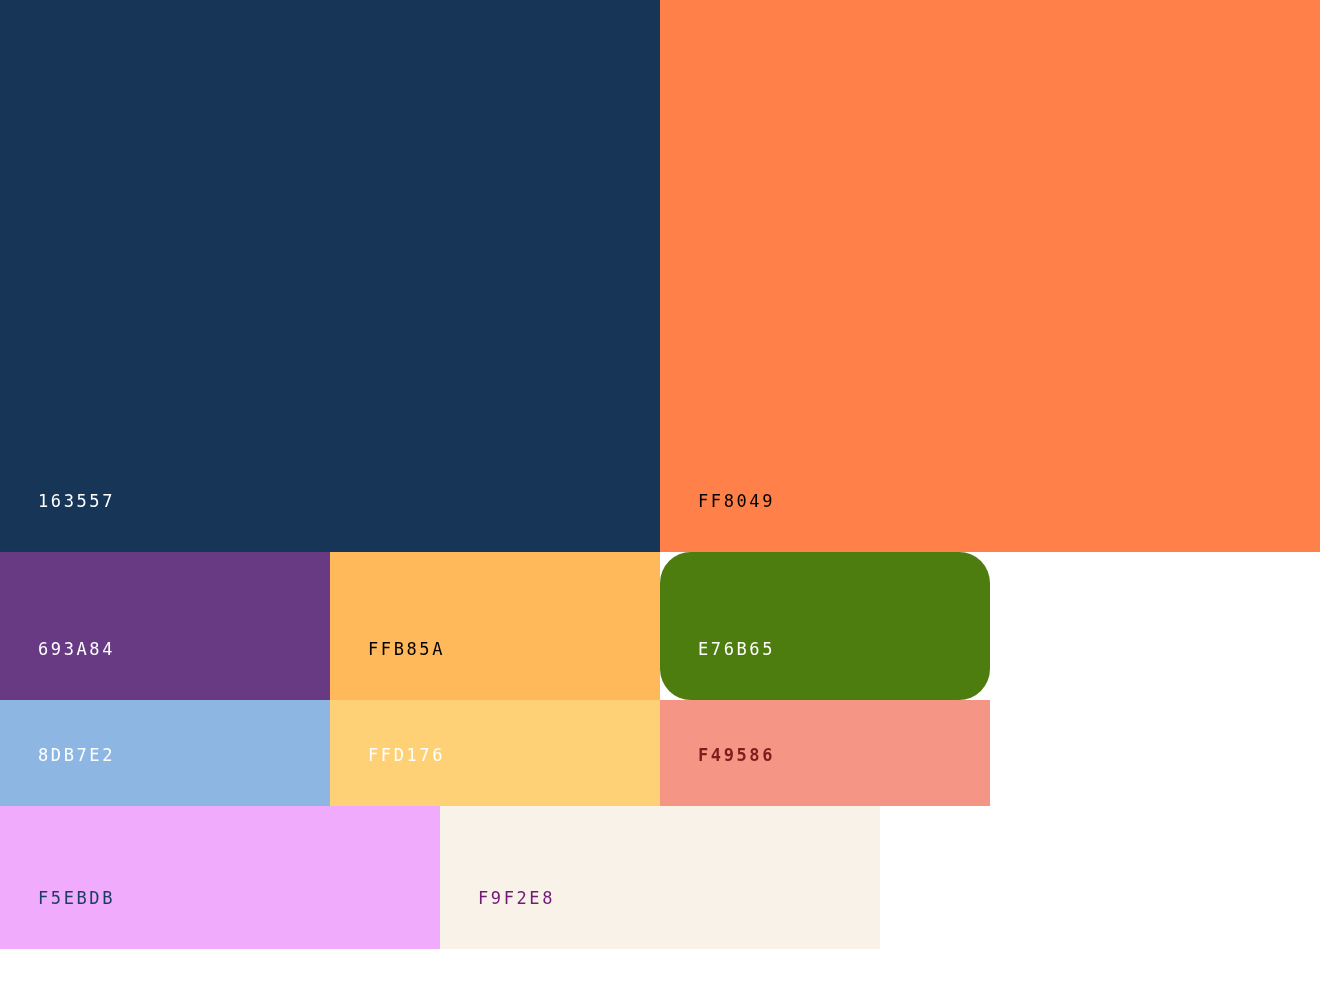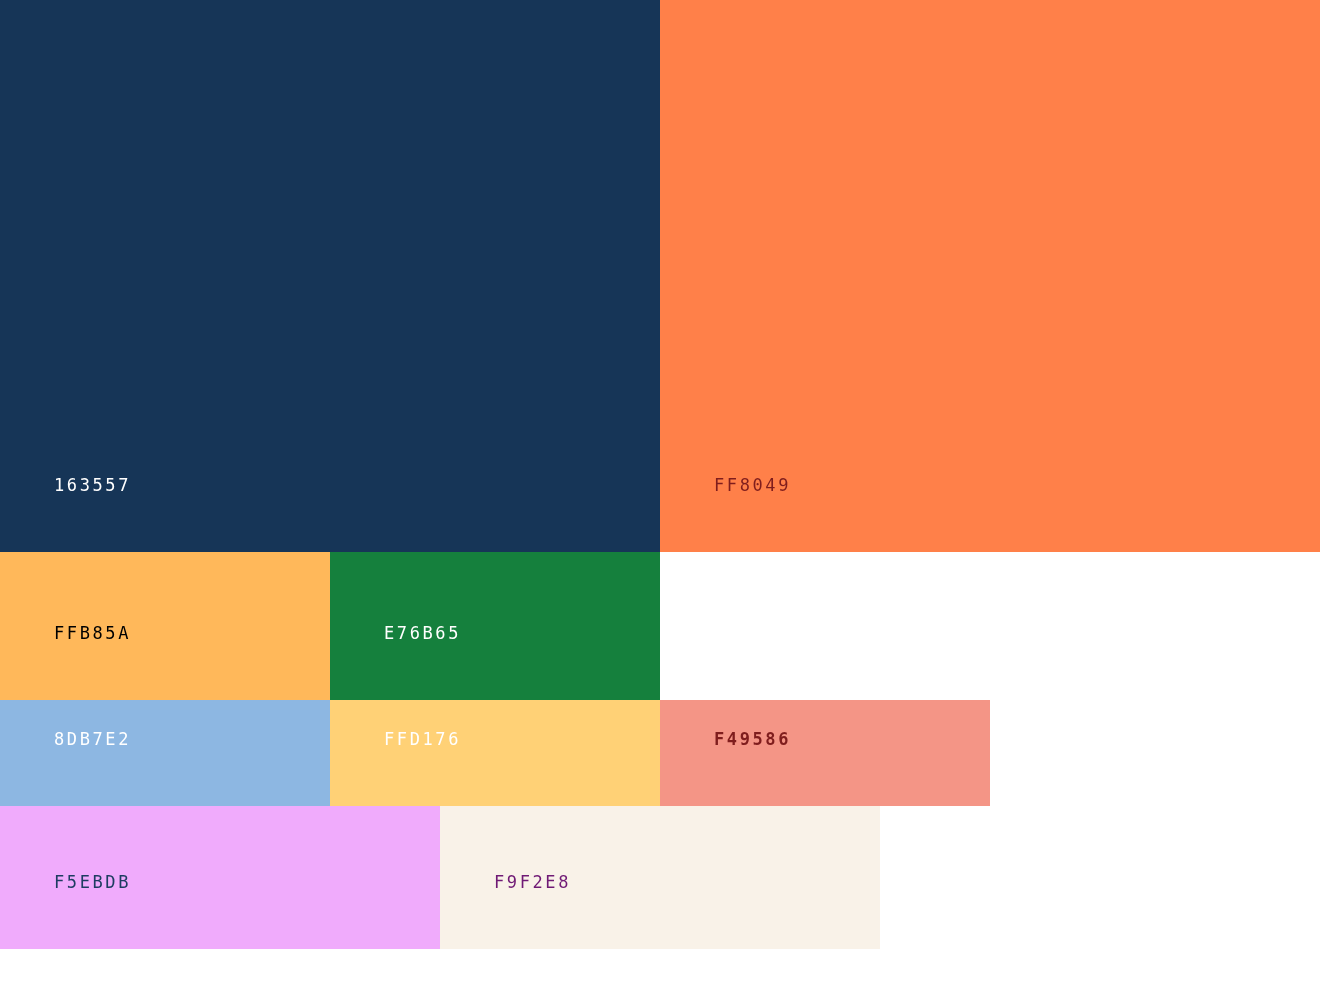--- a/index.html
+++ b/index.html
@@ -44,21 +44,21 @@
 
   
   .w-half   { width: 50%; }
   .w-quarter{ width: 25%; }
   .w-third  { width: 33.3333%; }
 
   .swatch-label {
     position: absolute;
     left: 38px;
     bottom: 41px;
-    margin: 16px;
+    margin: 0;
     font-family: "DejaVu Sans Mono", "Liberation Mono", monospace;
     font-size: 17px;
     line-height: 20px;
     letter-spacing: 2.6px;
     white-space: nowrap;
     user-select: none;
   }
 
   .label-on-dark  { color: #ffffff; }
   .label-on-light { color: #1d3c61; }
@@ -66,29 +66,32 @@
 </head>
 <body>
 
 <main id="palette">
 
   <section class="palette-row row-primary">
     <div class="swatch w-half" style="background-color: rgb(22, 53, 87);">
       <span class="swatch-label label-on-dark" style="color: rgb(255, 255, 255);">163557</span>
     </div>
     <div class="swatch w-half" style="background-color: rgb(255, 128, 73);">
-      <span class="swatch-label label-on-dark" style="color: #7f1d1d;">FF8049</span>
+      <span class="swatch-label label-on-dark" style="color: #000000;">FF8049</span>
     </div>
   </section>
 
   <section class="palette-row row-mid">
+    <div class="swatch w-quarter" style="background-color: rgb(105, 58, 132);">
+      <span class="swatch-label label-on-dark" style="color: rgb(255, 255, 255);">693A84</span>
+    </div>
     <div class="swatch w-quarter" style="background-color: rgb(255, 184, 90);">
       <span class="swatch-label label-on-dark" style="color: #000000;">FFB85A</span>
     </div>
-    <div class="swatch w-quarter" style="background-color: #15803d;">
+    <div class="swatch w-quarter" style="background-color: #4d7c0f; border-radius: 31px;">
       <span class="swatch-label label-on-dark" style="color: rgb(255, 255, 255);">E76B65</span>
     </div>
   </section>
 
   <section class="palette-row row-light">
     <div class="swatch w-quarter" style="background-color: rgb(141, 183, 226);">
       <span class="swatch-label label-on-dark" style="color: rgb(255, 255, 255);">8DB7E2</span>
     </div>
     <div class="swatch w-quarter" style="background-color: rgb(255, 209, 118);">
       <span class="swatch-label label-on-dark" style="color: rgb(255, 255, 255);">FFD176</span>

